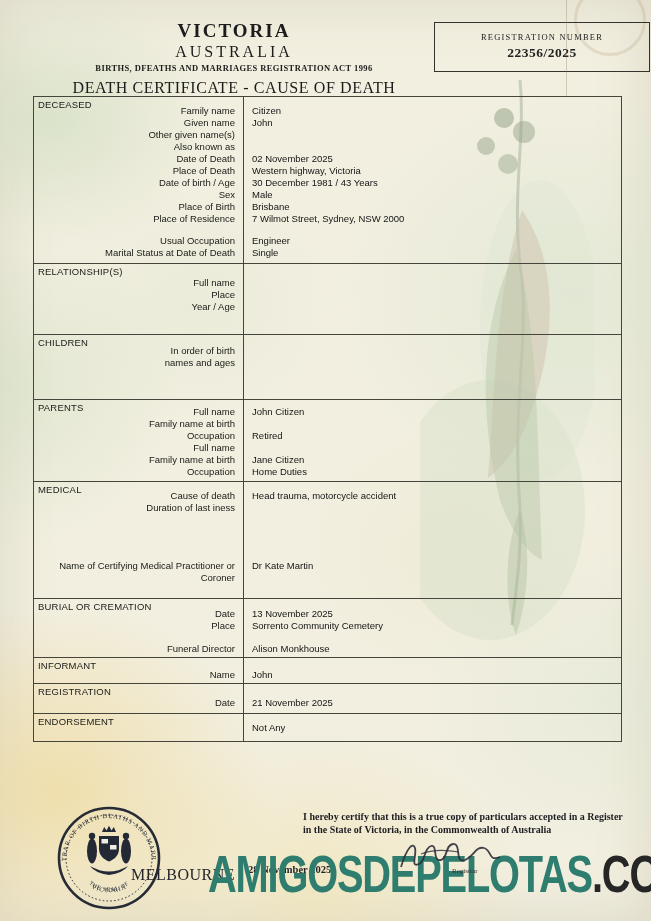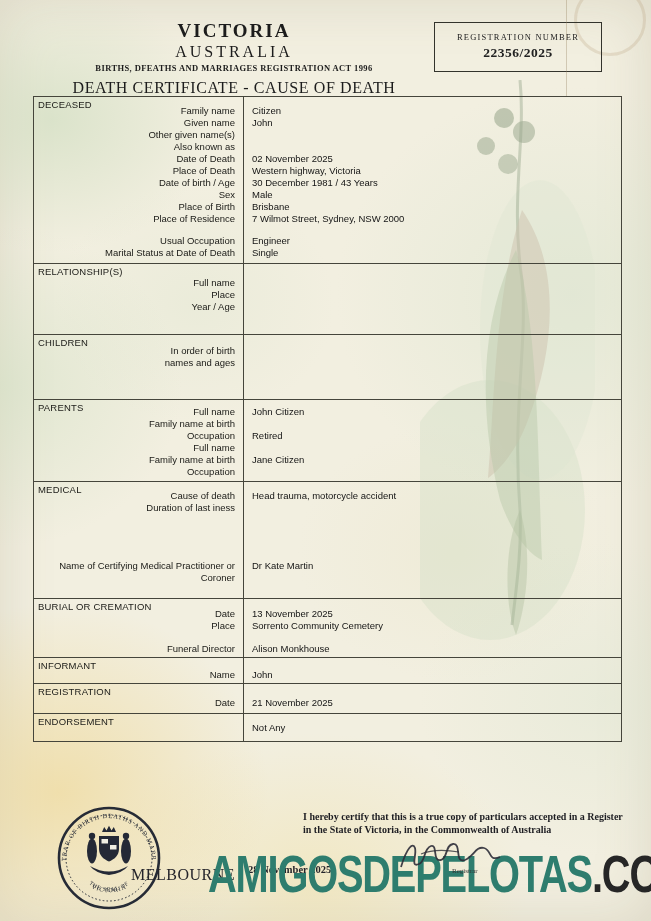--- a/index.html
+++ b/index.html
@@ -34,21 +34,21 @@
 
   
   .header { position:absolute; left:33px; top:20px; width:402px; text-align:center; z-index:2;
     font-family:"Liberation Serif", serif; color:#1c1c1c; }
   .h-state   { font-size:19px; font-weight:bold; letter-spacing:2px; }
   .h-country { font-size:16px; letter-spacing:3px; margin-top:1px; }
   .h-act     { font-size:8.5px; font-weight:bold; letter-spacing:0.4px; margin-top:2px; }
   .h-title   { font-size:16px; font-weight:normal; letter-spacing:0.6px; margin-top:6px; }
 
   .regbox {
-    position:absolute; left:434px; top:22px; width:168px; height:50px;
+    position:absolute; left:434px; top:22px; width:216px; height:50px;
     border:1.5px solid #33332c; z-index:2; text-align:center;
     font-family:"Liberation Serif", serif; color:#222;
   }
   .regbox-label  { font-size:8.5px; letter-spacing:1.2px; margin-top:9px; }
   .regbox-number { font-size:13.5px; font-weight:bold; letter-spacing:0.5px; margin-top:3px; }
 
   
   .cert-table {
     position:absolute; left:33px; top:96px; width:589px;
     border:1.5px solid #45453b; z-index:1;
@@ -229,20 +229,21 @@
       <div class="row">
           <div class="lbl">Full name</div>
           <div class="val"></div>
         </div>
       <div class="row">
           <div class="lbl">Family name at birth</div>
           <div class="val">Jane Citizen</div>
         </div>
       <div class="row">
           <div class="lbl">Occupation</div>
+          <div class="val">Home Duties</div>
         </div>
     </div>
 
     <div class="section s-medical">
       <div class="sec-title">MEDICAL</div>
       <div class="row">
           <div class="lbl">Cause of death</div>
           <div class="val">Head trauma, motorcycle accident</div>
         </div>
       <div class="row">

